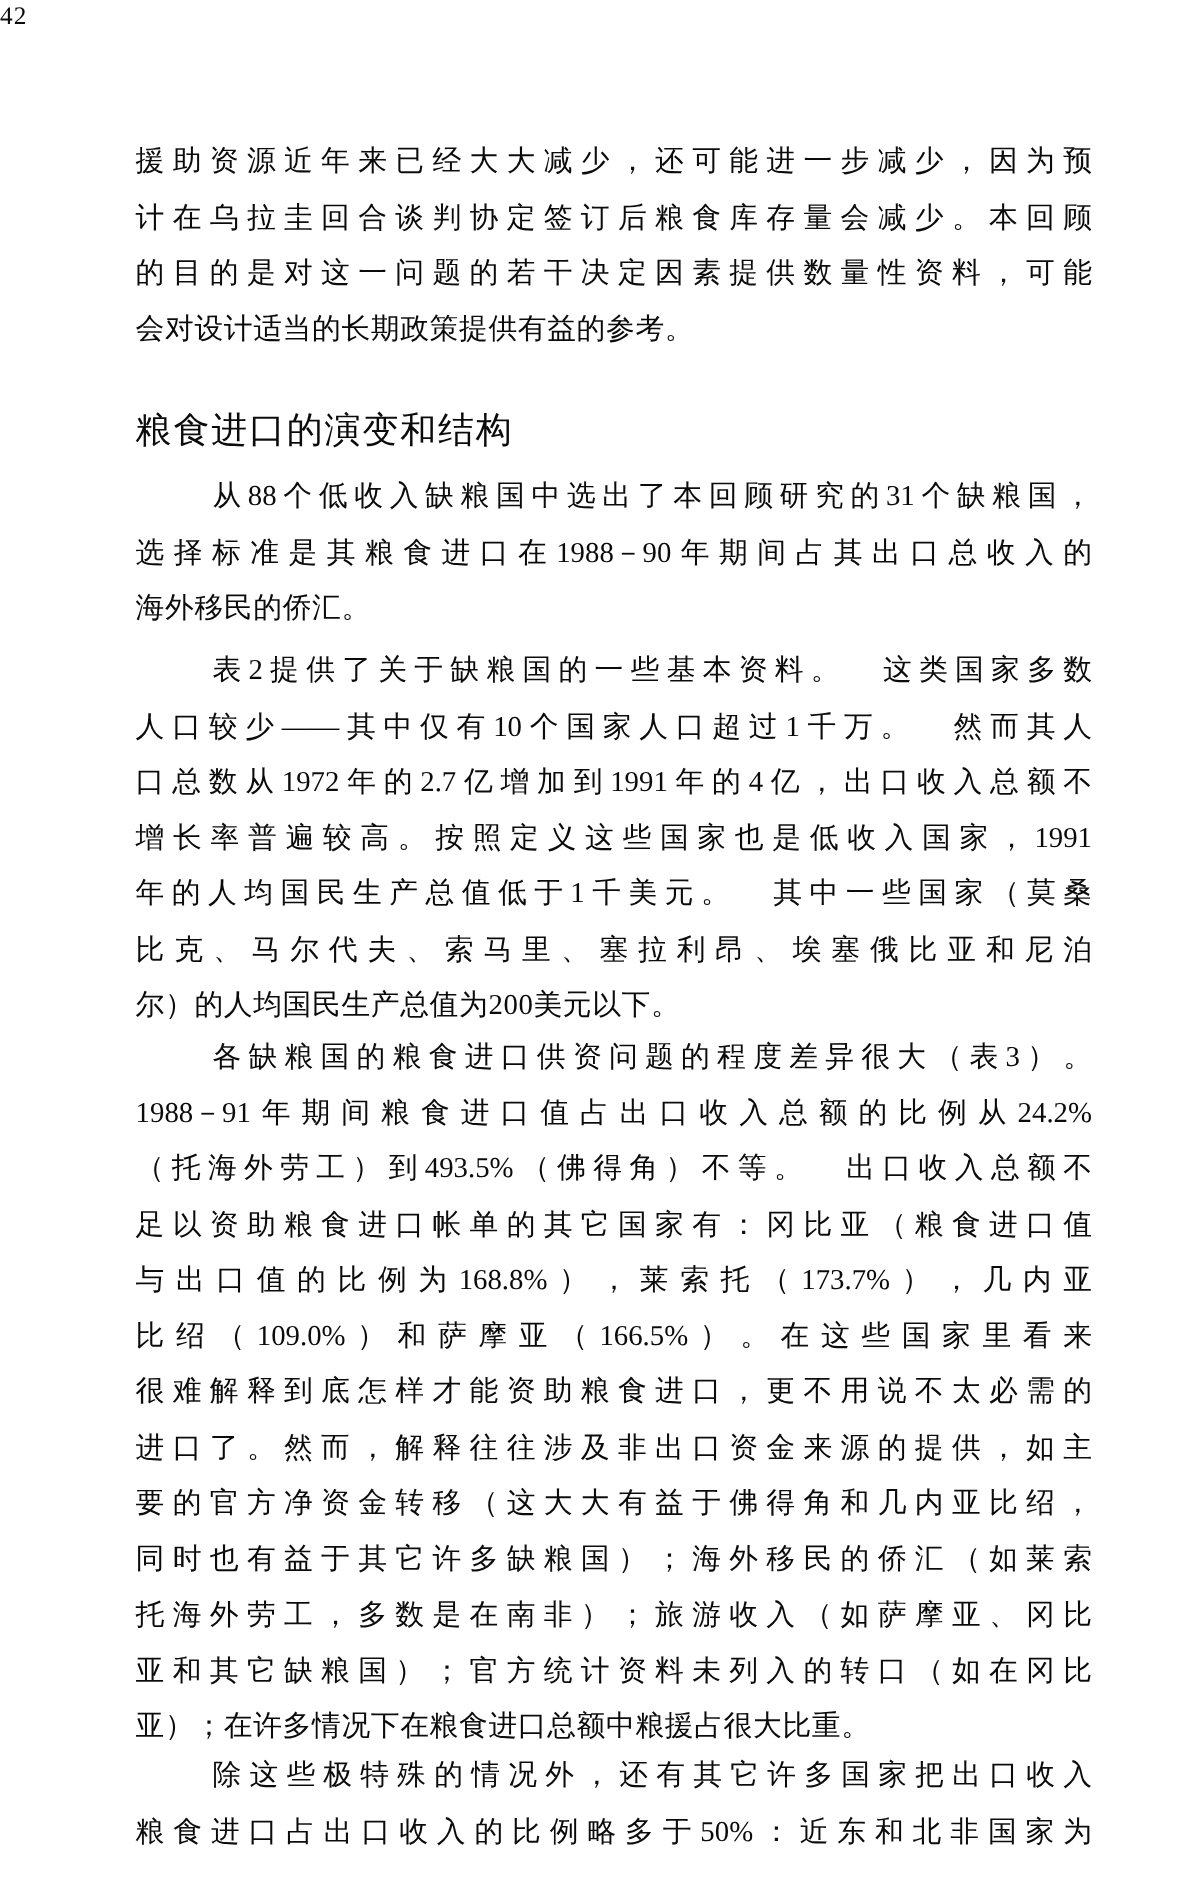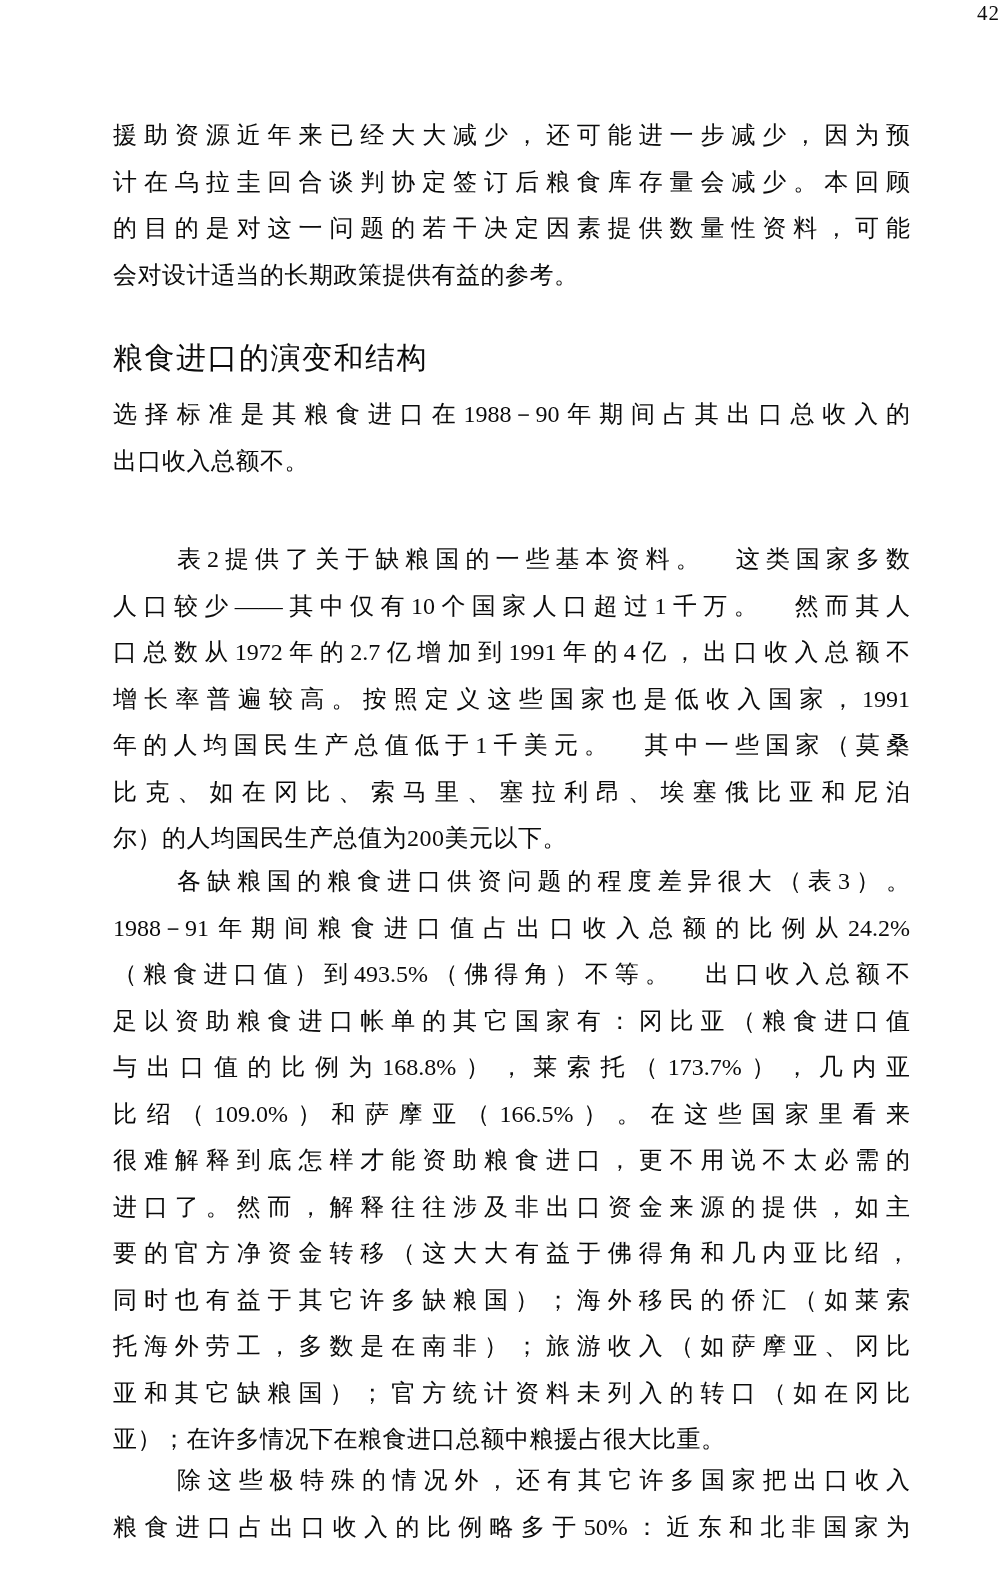--- a/index.html
+++ b/index.html
@@ -13,21 +13,21 @@
     height: 1584px;
     overflow: hidden;
     font-family: "Liberation Serif", serif;
     color: #0b0b0b;
   }
   .pageno {
     position: absolute;
     top: 1px;
     left: 0;
     width: 100%;
-    text-align: right;
+    text-align: left;
     font-size: 21px;
     letter-spacing: 1px;
   }
   .heading {
     position: absolute;
     left: 113px;
     top: 338px;
     width: 797px;
     font-size: 30px;
     font-weight: normal;
@@ -64,38 +64,39 @@
 <div class="heading">粮食进口的演变和结构</div>
 
 <div class="para" style="top:112px">
   <div class="line j">援助资源近年来已经大大减少，还可能进一步减少，因为预</div>
   <div class="line j">计在乌拉圭回合谈判协定签订后粮食库存量会减少。本回顾</div>
   <div class="line j">的目的是对这一问题的若干决定因素提供数量性资料，可能</div>
   <div class="line">会对设计适当的长期政策提供有益的参考。</div>
 </div>
 
 <div class="para" style="top:391px">
+  <div class="line j ind">从88个低收入缺粮国中选出了本回顾研究的31个缺粮国，</div>
   <div class="line j">选择标准是其粮食进口在1988－90年期间占其出口总收入的</div>
-  <div class="line">出口收入总额不。</div>
+  <div class="line">海外移民的侨汇。</div>
 </div>
 
 <div class="para" style="top:536px">
   <div class="line j ind">表2提供了关于缺粮国的一些基本资料。　这类国家多数</div>
   <div class="line j">人口较少——其中仅有10个国家人口超过1千万。　然而其人</div>
   <div class="line j">口总数从1972年的2.7亿增加到1991年的4亿，出口收入总额不</div>
   <div class="line j">增长率普遍较高。按照定义这些国家也是低收入国家，1991</div>
   <div class="line j">年的人均国民生产总值低于1千美元。　其中一些国家（莫桑</div>
-  <div class="line j">比克、如在冈比、索马里、塞拉利昂、埃塞俄比亚和尼泊</div>
+  <div class="line j">比克、马尔代夫、索马里、塞拉利昂、埃塞俄比亚和尼泊</div>
   <div class="line">尔）的人均国民生产总值为200美元以下。</div>
 </div>
 
 <div class="para" style="top:858px">
   <div class="line j ind">各缺粮国的粮食进口供资问题的程度差异很大（表3）。</div>
   <div class="line j">1988－91年期间粮食进口值占出口收入总额的比例从24.2%</div>
-  <div class="line j">（粮食进口值）到493.5%（佛得角）不等。　出口收入总额不</div>
+  <div class="line j">（托海外劳工）到493.5%（佛得角）不等。　出口收入总额不</div>
   <div class="line j">足以资助粮食进口帐单的其它国家有：冈比亚（粮食进口值</div>
   <div class="line j">与出口值的比例为168.8%），莱索托（173.7%），几内亚</div>
   <div class="line j">比绍（109.0%）和萨摩亚（166.5%）。在这些国家里看来</div>
   <div class="line j">很难解释到底怎样才能资助粮食进口，更不用说不太必需的</div>
   <div class="line j">进口了。然而，解释往往涉及非出口资金来源的提供，如主</div>
   <div class="line j">要的官方净资金转移（这大大有益于佛得角和几内亚比绍，</div>
   <div class="line j">同时也有益于其它许多缺粮国）；海外移民的侨汇（如莱索</div>
   <div class="line j">托海外劳工，多数是在南非）；旅游收入（如萨摩亚、冈比</div>
   <div class="line j">亚和其它缺粮国）；官方统计资料未列入的转口（如在冈比</div>
   <div class="line">亚）；在许多情况下在粮食进口总额中粮援占很大比重。</div>

